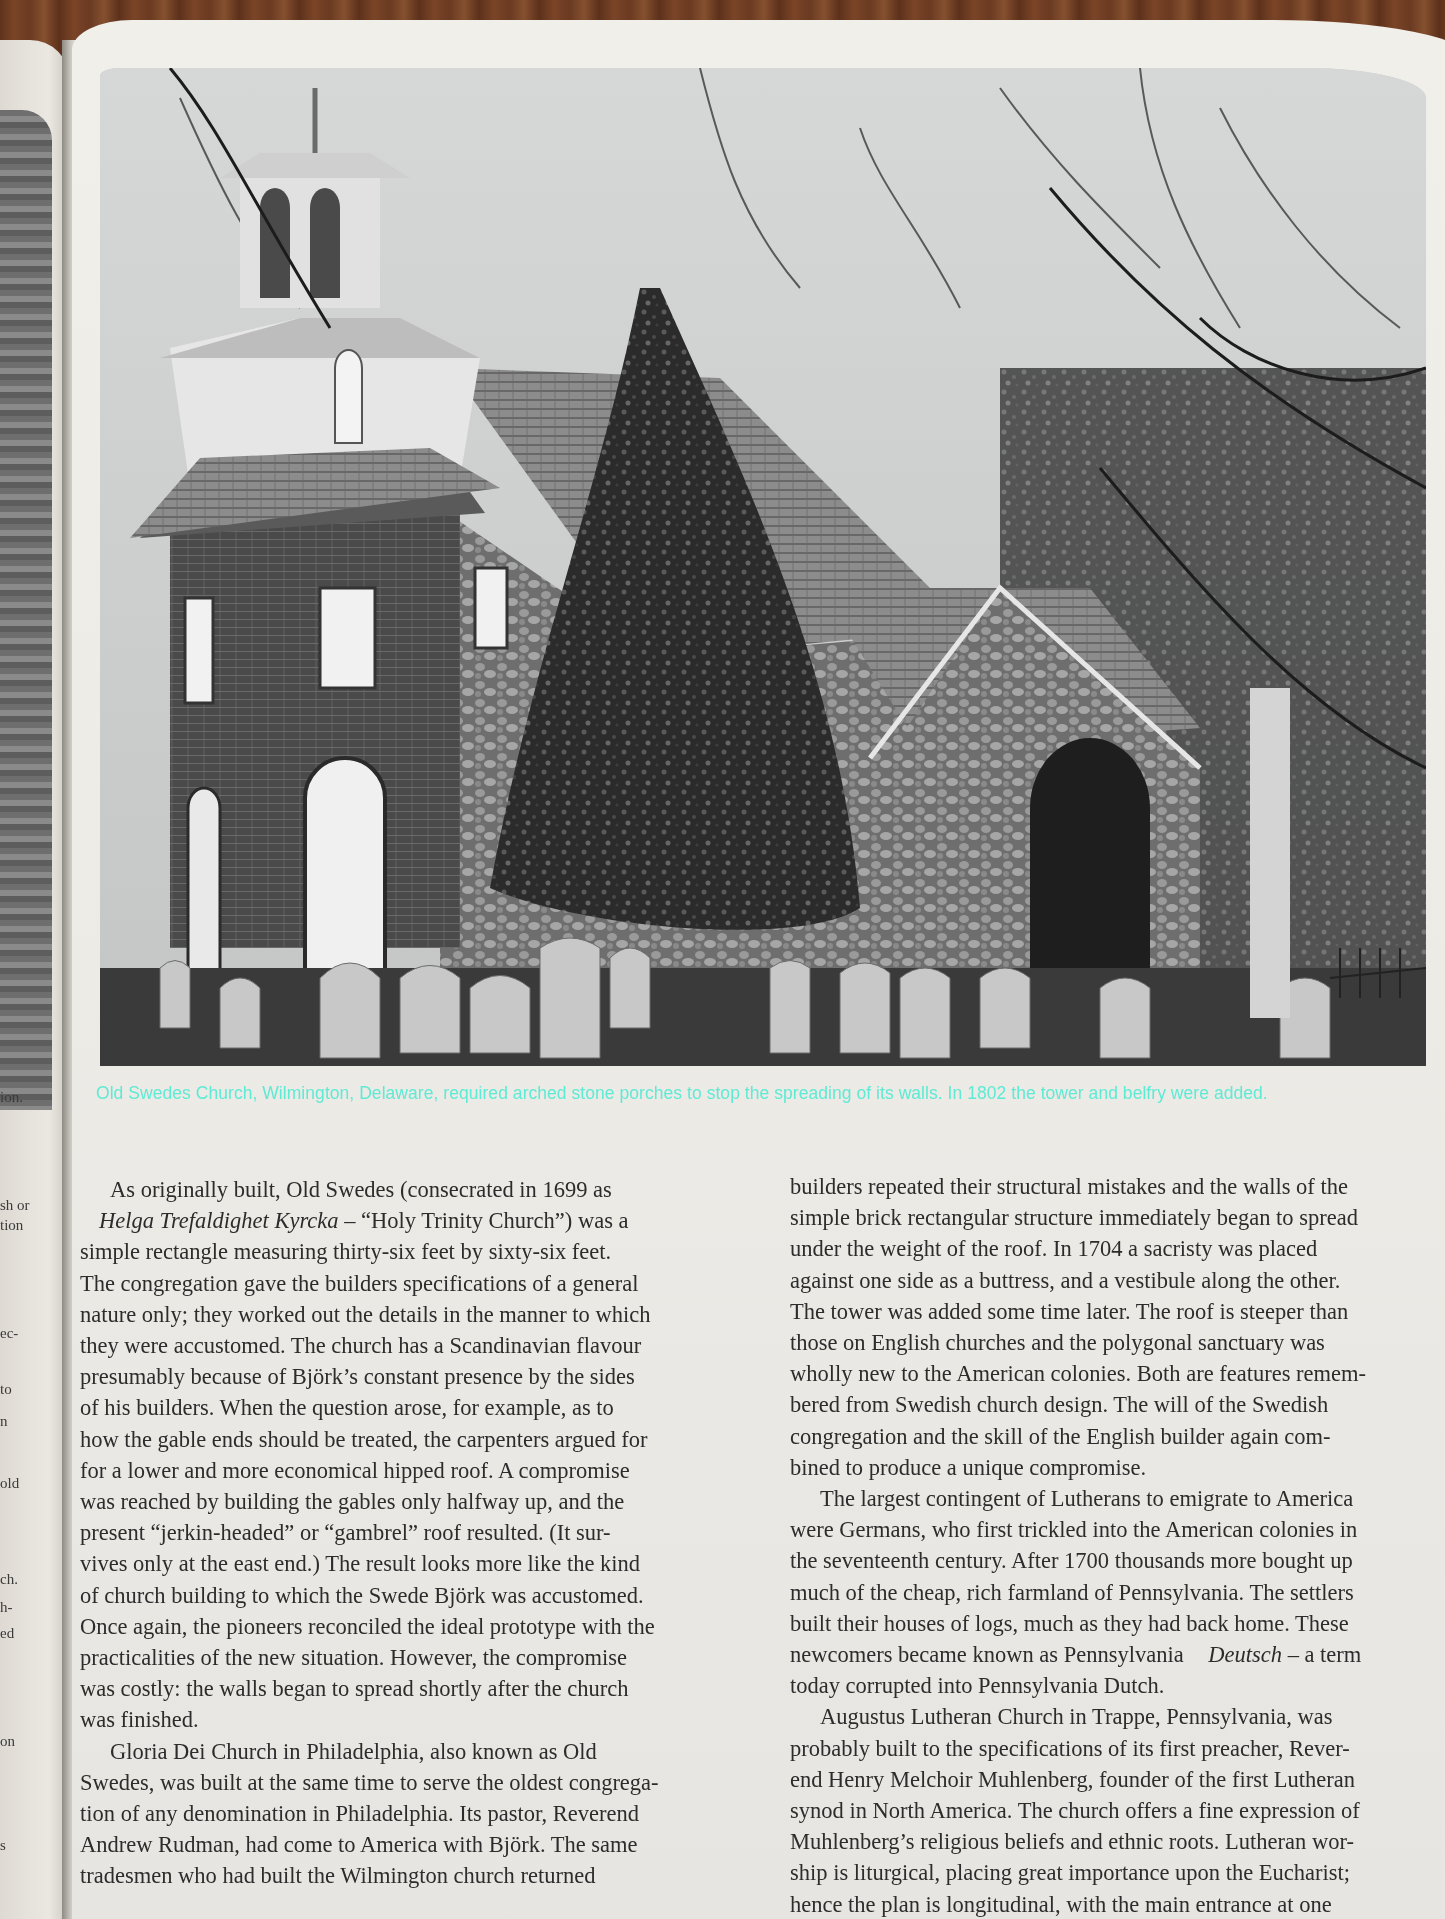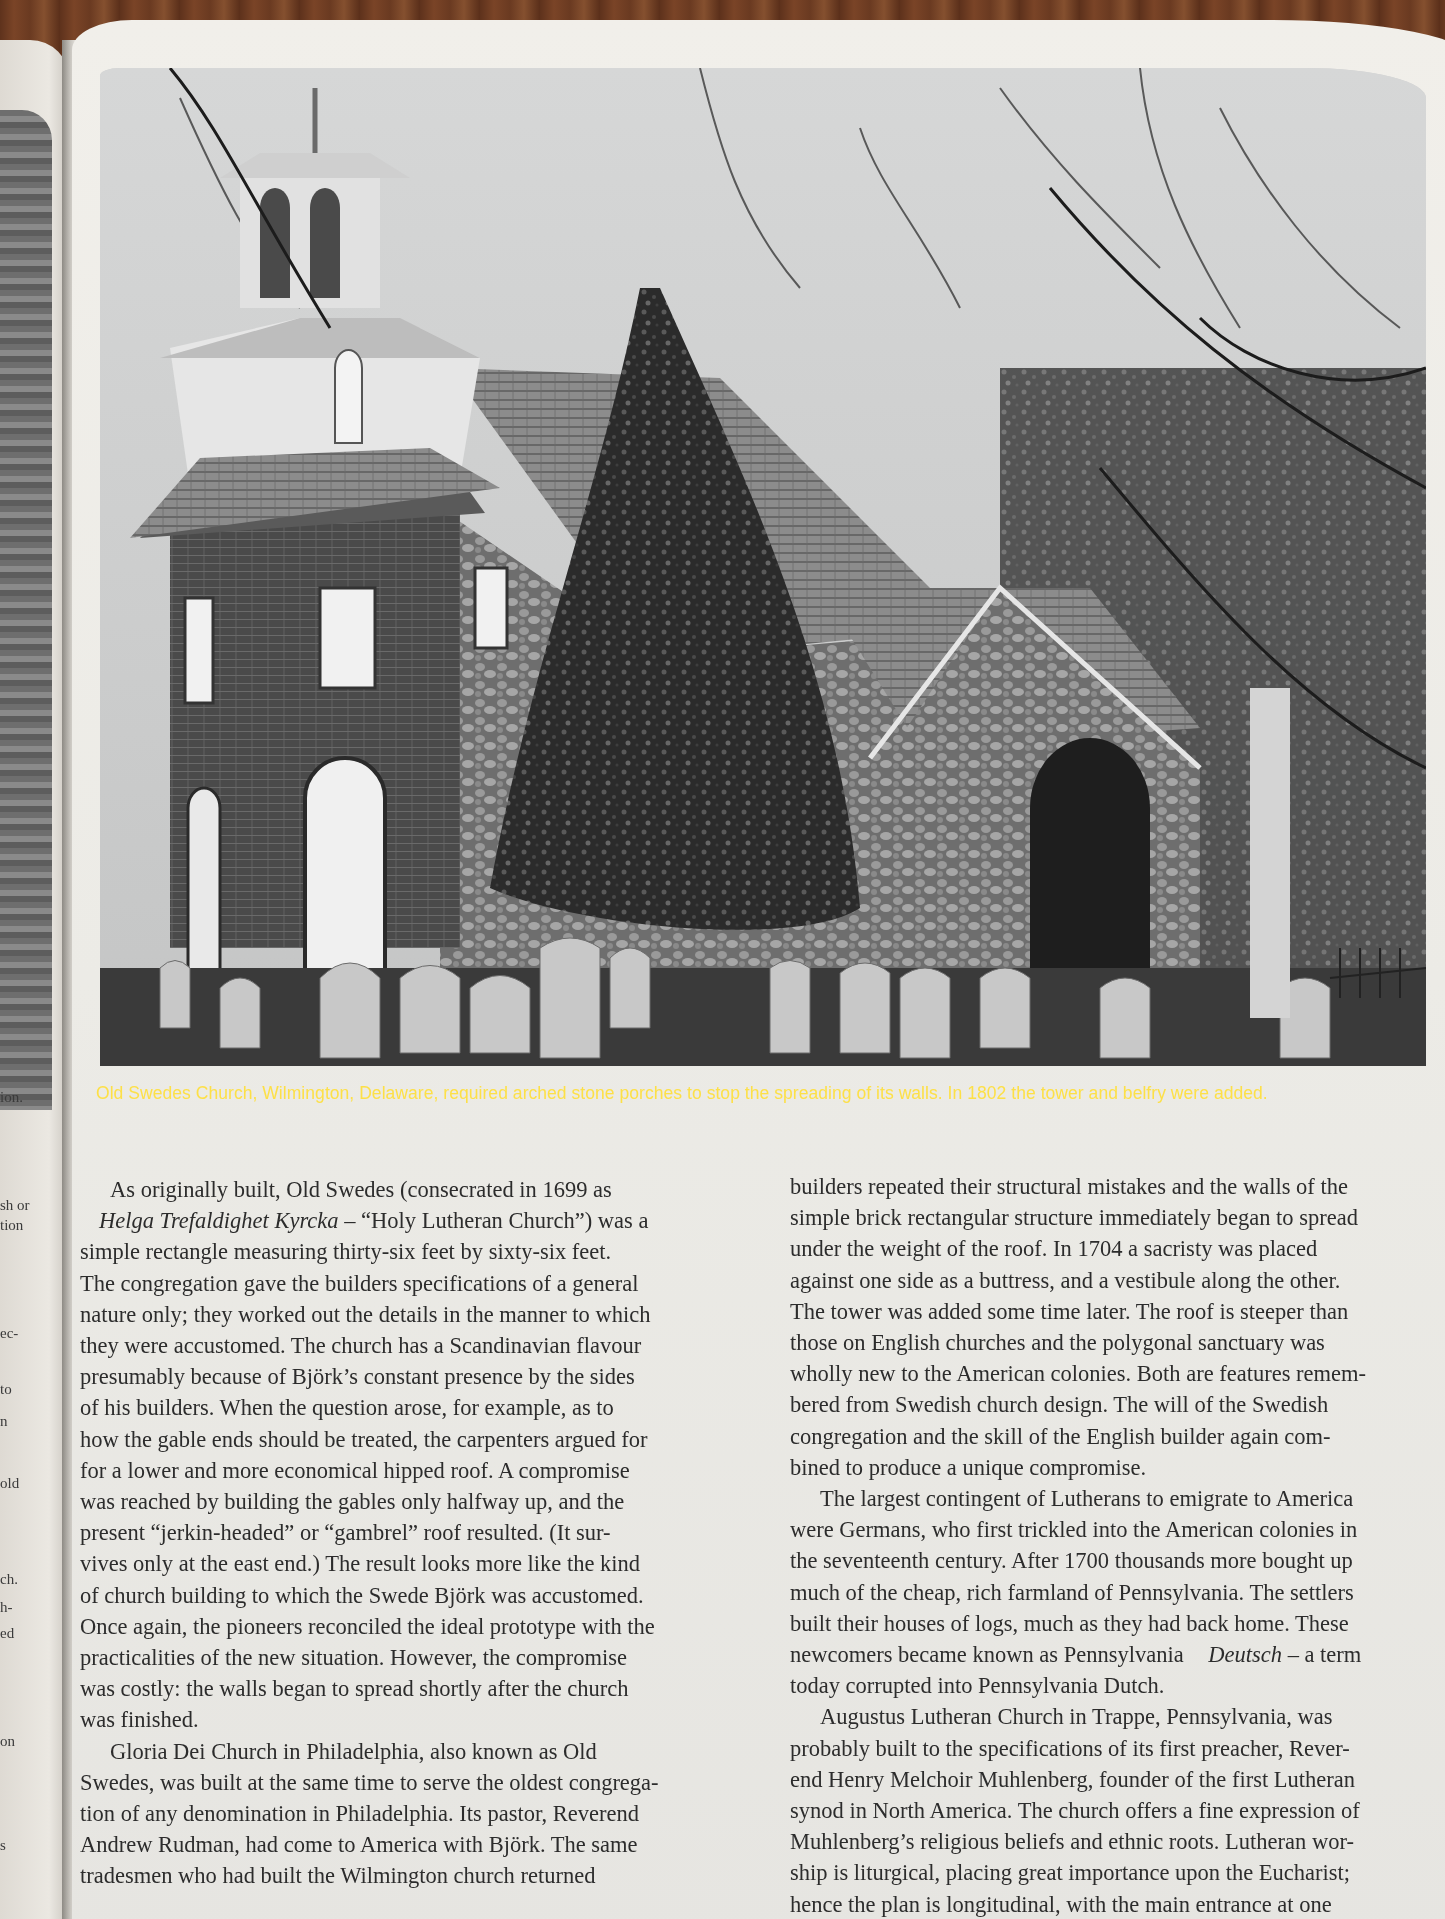--- a/index.html
+++ b/index.html
@@ -40,21 +40,21 @@
   .photo {
     position: absolute; left: 100px; top: 68px; width: 1326px; height: 998px;
     background: #cfd0d0;
     overflow: hidden;
     border-top-left-radius: 20px 8px;
     border-top-right-radius: 120px 30px;
   }
   .photo svg { display: block; }
   .caption {
     position: absolute; left: 96px; top: 1083px; width: 1340px;
-    font-family: "Liberation Sans", sans-serif; font-size: 17.5px; color: #fde047;
+    font-family: "Liberation Sans", sans-serif; font-size: 17.5px; color: #5eead4;
     white-space: nowrap; letter-spacing: 0.05px;
   }
   .col {
     position: absolute; font-size: 22.5px; color: #2c2c2c; line-height: 31.2px;
   }
   .col p { margin: 0; white-space: nowrap; font-family: Liberation Serif, serif; }
   .col .ind { padding-left: 30px; }
   .col-left { left: 80px; top: 1174px; width: 690px; }
   .col-right { left: 790px; top: 1171px; width: 680px; }
   em { font-style: italic; margin-left: 19px; }
@@ -198,21 +198,21 @@
       <path d="M1000 400 C1100 520 1200 640 1326 700"></path>
       <path d="M1100 250 C1150 300 1240 330 1326 300"></path>
     </g>
   </svg>
 </div>
 
 <div class="caption">Old Swedes Church, Wilmington, Delaware, required arched stone  porches to stop the spreading of its walls. In 1802 the tower and belfry were added.</div>
 
 <div class="col col-left">
   <p class="ind">As originally built, Old Swedes (consecrated in 1699 as</p>
-  <p><em>Helga Trefaldighet Kyrcka</em><span> – “Holy Lutheran Church”) was a</span></p>
+  <p><em>Helga Trefaldighet Kyrcka</em><span> – “Holy Trinity Church”) was a</span></p>
   <p>simple rectangle measuring thirty-six feet by sixty-six feet.</p>
   <p>The congregation gave the builders specifications of a general</p>
   <p>nature only; they worked out the details in the manner to which</p>
   <p>they were accustomed. The church has a Scandinavian flavour</p>
   <p>presumably because of Björk’s constant presence by the sides</p>
   <p>of his builders. When the question arose, for example, as to</p>
   <p>how the gable ends should be treated, the carpenters argued for</p>
   <p>for a lower and more economical hipped roof. A compromise</p>
   <p>was reached by building the gables only halfway up, and the</p>
   <p>present “jerkin-headed” or “gambrel” roof resulted. (It sur-</p>

